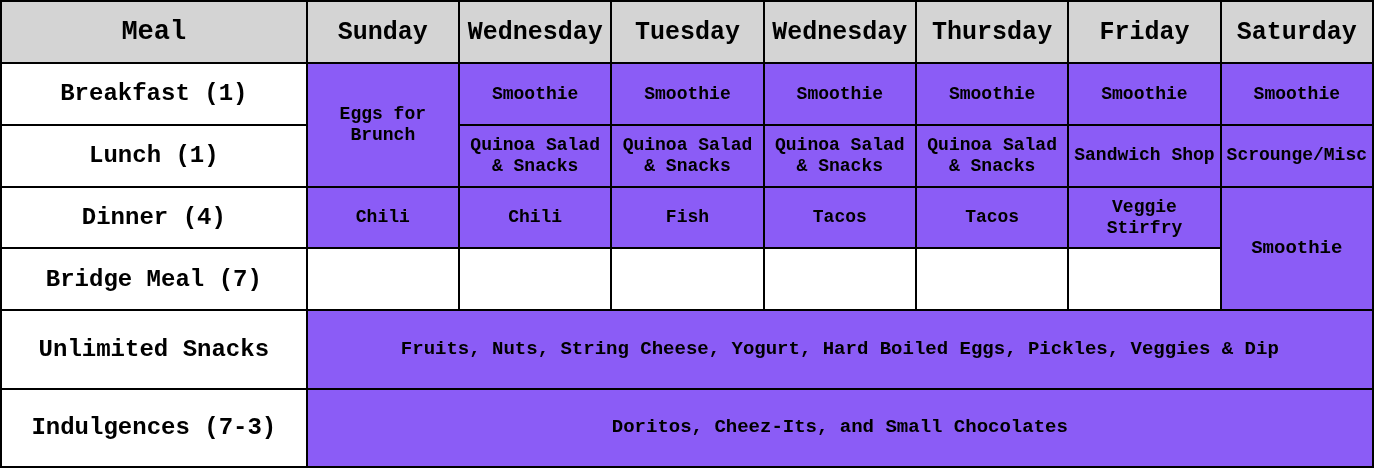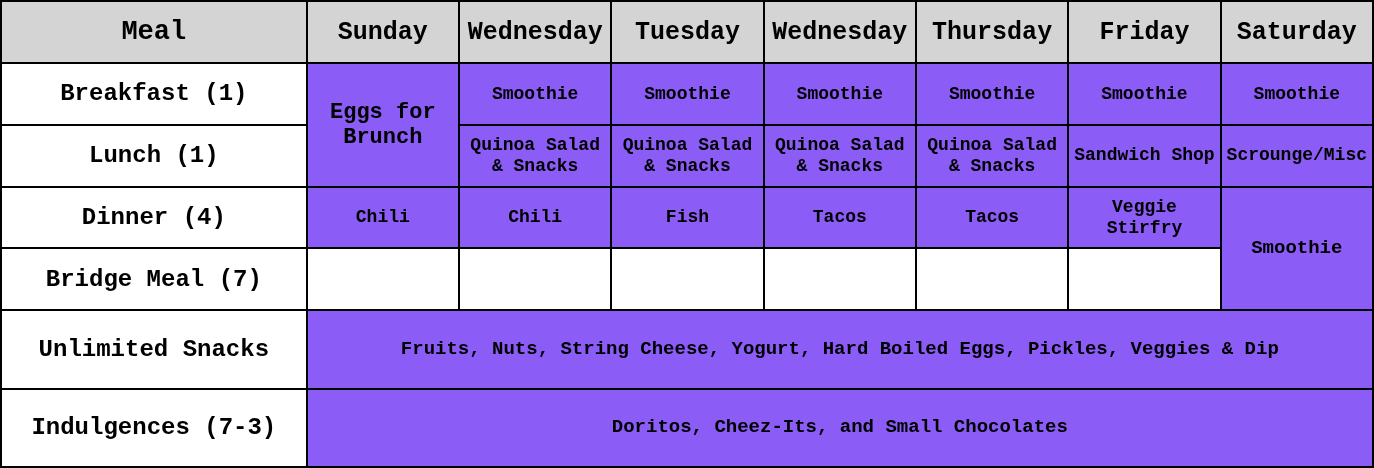--- a/index.html
+++ b/index.html
@@ -45,21 +45,21 @@
     font-size: 24px;
     background: #ffffff;
   }
   
   .cell {
     font-size: 18px;
     line-height: 1.15;
     background: #8b5cf6;
   }
   .cell-sun {
-    font-size: 22px;
+    font-size: 18px;
   }
   .wide {
     font-size: 19px;
   }
   .blank {
     background: #ffffff;
   }
   .r-breakfast, .r-lunch, .r-dinner, .r-bridge {
     height: 60px;
     margin-left: 7px;

